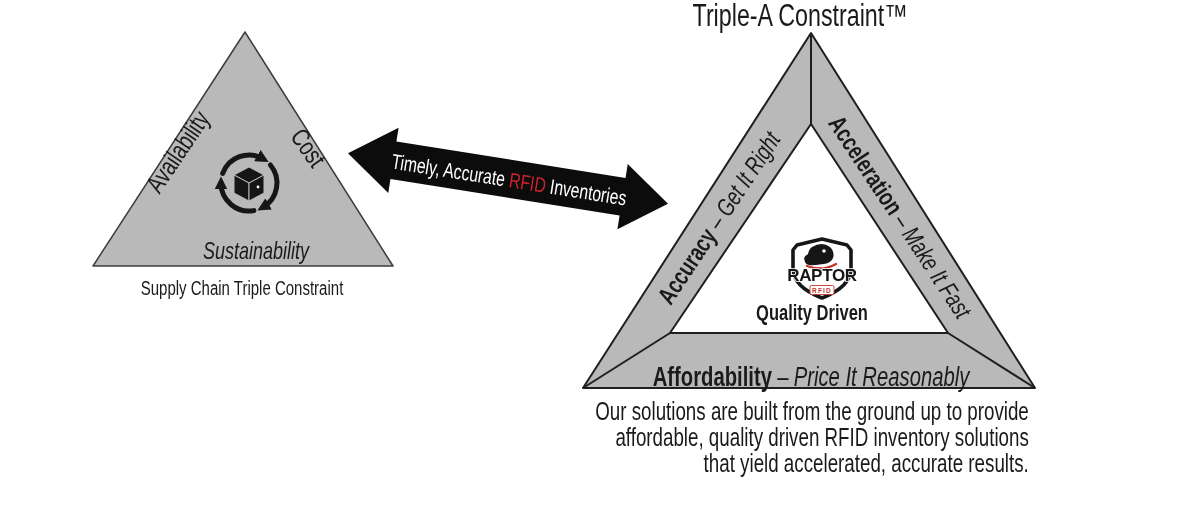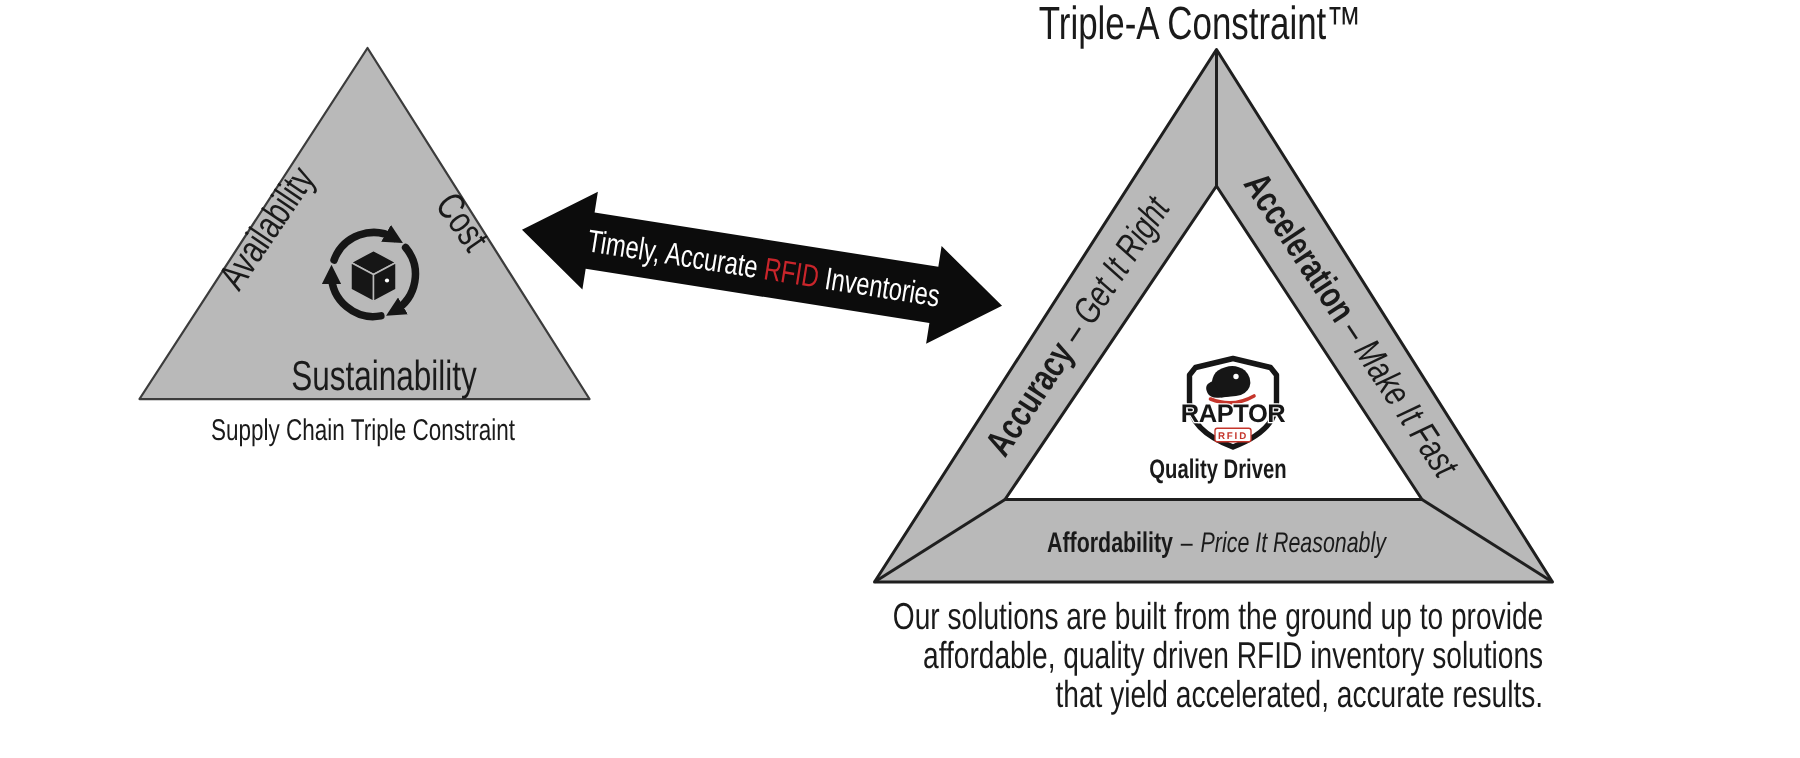--- a/index.html
+++ b/index.html
@@ -10,32 +10,32 @@
   .scene { position:absolute; left:0; top:0; }
 
   .txt { position:absolute; white-space:nowrap; color:#1a1a1a; }
   
   .sq { display:inline-block; transform:scaleX(0.75); transform-origin:50% 50%; white-space:nowrap; }
   .sq-block { transform:scaleX(0.75); transform-origin:50% 50%; }
 
   .title        { left:800px; top:16px;  transform:translate(-50%,-50%); font-size:31px; }
   .avail        { left:178px; top:152px; transform:translate(-50%,-50%) rotate(-56deg); font-size:26px; }
   .cost         { left:308px; top:148px; transform:translate(-50%,-50%) rotate(55deg);  font-size:26px; }
-  .sust         { left:256px; top:251px; transform:translate(-50%,-50%); font-size:28px; }
+  .sust         { left:256px; top:251px; transform:translate(-50%,-50%); font-size:24px;font-style:italic; }
   .caption      { left:242px; top:288px; transform:translate(-50%,-50%); font-size:20px; }
   .arrow-label  { left:509px; top:180px; transform:translate(-50%,-50%) rotate(9deg); font-size:21px; color:#ffffff; }
   .arrow-label .sq > span + span { margin-left:6px; }
   .rfid         { color:#c9252b; }
   .band-acc     { left:719px; top:218px; transform:translate(-50%,-50%) rotate(-56.5deg); font-size:25px; }
   .band-accel   { left:900px; top:217px; transform:translate(-50%,-50%) rotate(56.5deg);  font-size:25px; }
-  .band-afford  { left:811px; top:363px; transform:translate(-50%,-50%); font-size:19px; }
+  .band-afford  { left:811px; top:377px; transform:translate(-50%,-50%); font-size:27px; }
   .term         { font-weight:700; font-style:normal; }
   .dash         { margin:0 7px; }
   .tagline      { font-style:italic; }
-  .motto        { left:812px; top:313px; transform:translate(-50%,-50%); font-size:18px; font-weight:700; }
+  .motto        { left:812px; top:313px; transform:translate(-50%,-50%); font-size:22px; font-weight:700; }
   .footer       { left:812px; top:437px; transform:translate(-50%,-50%); font-size:25px; line-height:26px; text-align:right; }
   svg text { font-family:"Liberation Sans", sans-serif; }
 </style>
 </head>
 <body>
 
 <div class="canvas">
 
   <svg class="scene" width="1200" height="505" viewBox="0 0 1200 505">
     <defs>

